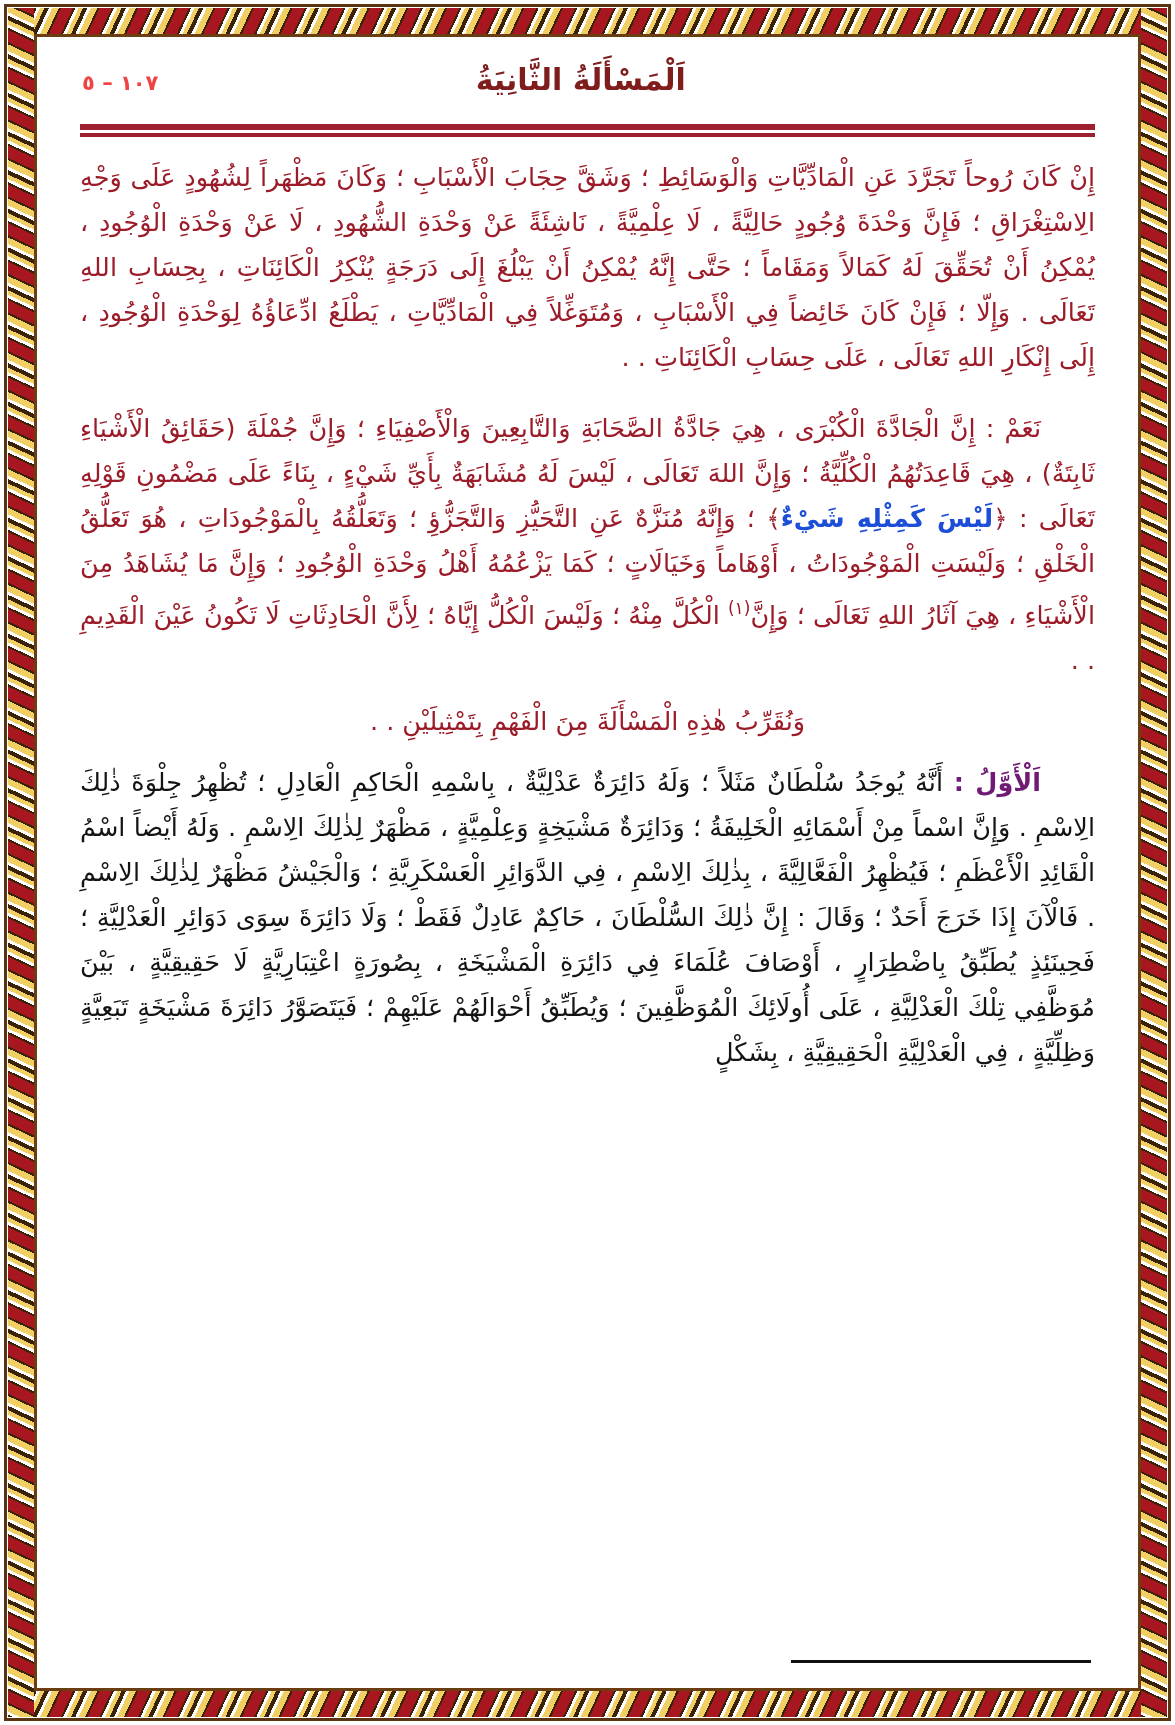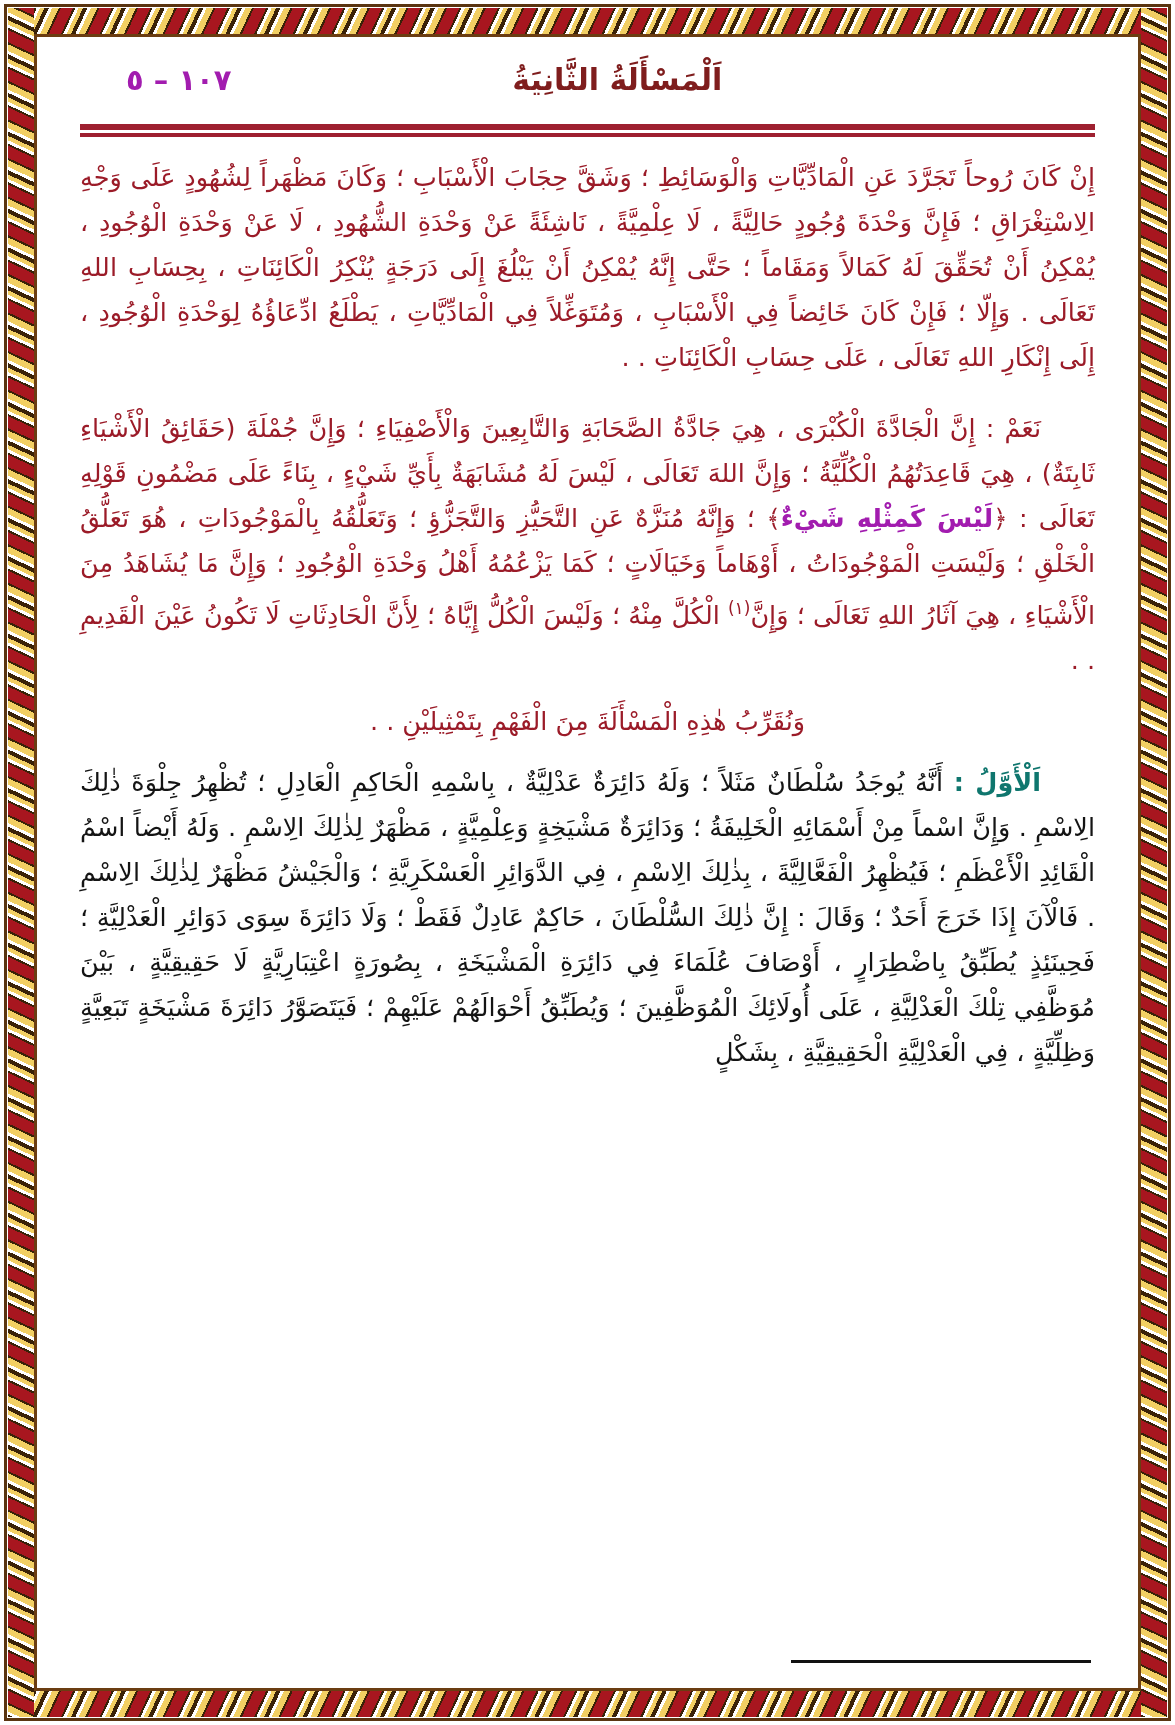--- a/index.html
+++ b/index.html
@@ -90,28 +90,27 @@
   
   .runhead{
     display:flex;
     align-items:baseline;
     justify-content:space-between;
     direction:rtl;
     height:60px;
     padding:0 6px;
   }
   .runhead .folio{
-    color:#a21caf;
-    font-size:29px;
+    color:#ef4444;
+    font-size:21px;
     font-weight:700;
     letter-spacing:1px;
     direction:ltr;
     unicode-bidi:embed;
     order:2;
-    margin-left:44px;
   }
   .runhead .htitle{
     color:#7f1d1d;
     font-size:30px;
     font-weight:700;
     flex:1;
     text-align:center;
     order:1;
     padding-right:90px;
   }
@@ -137,22 +136,22 @@
     padding:0 4px;
   }
   p{margin:0 0 0 0;}
   p.red   {color:#9b1b28;}
   p.black {color:#141414;}
   p.indent{text-indent:54px;}
   p.center{text-align:left;text-align-last:center;text-indent:0;}
   .gap{height:26px;}
   .gap-sm{height:16px;}
 
-  .lead{color:#0f766e;font-weight:700;}
-  .ayah{color:#a21caf;font-weight:700;}
+  .lead{color:#701a75;font-weight:700;}
+  .ayah{color:#1d4ed8;font-weight:700;}
   .ayah-open,.ayah-close{color:#9b1b28;font-size:25px;}
   .supn{font-size:17px;vertical-align:super;color:#9b1b28;}
   .sallam{
     display:inline-block;
     color:#9b1b28;
     font-size:20px;
     transform:translateY(2px);
   }
 
   

